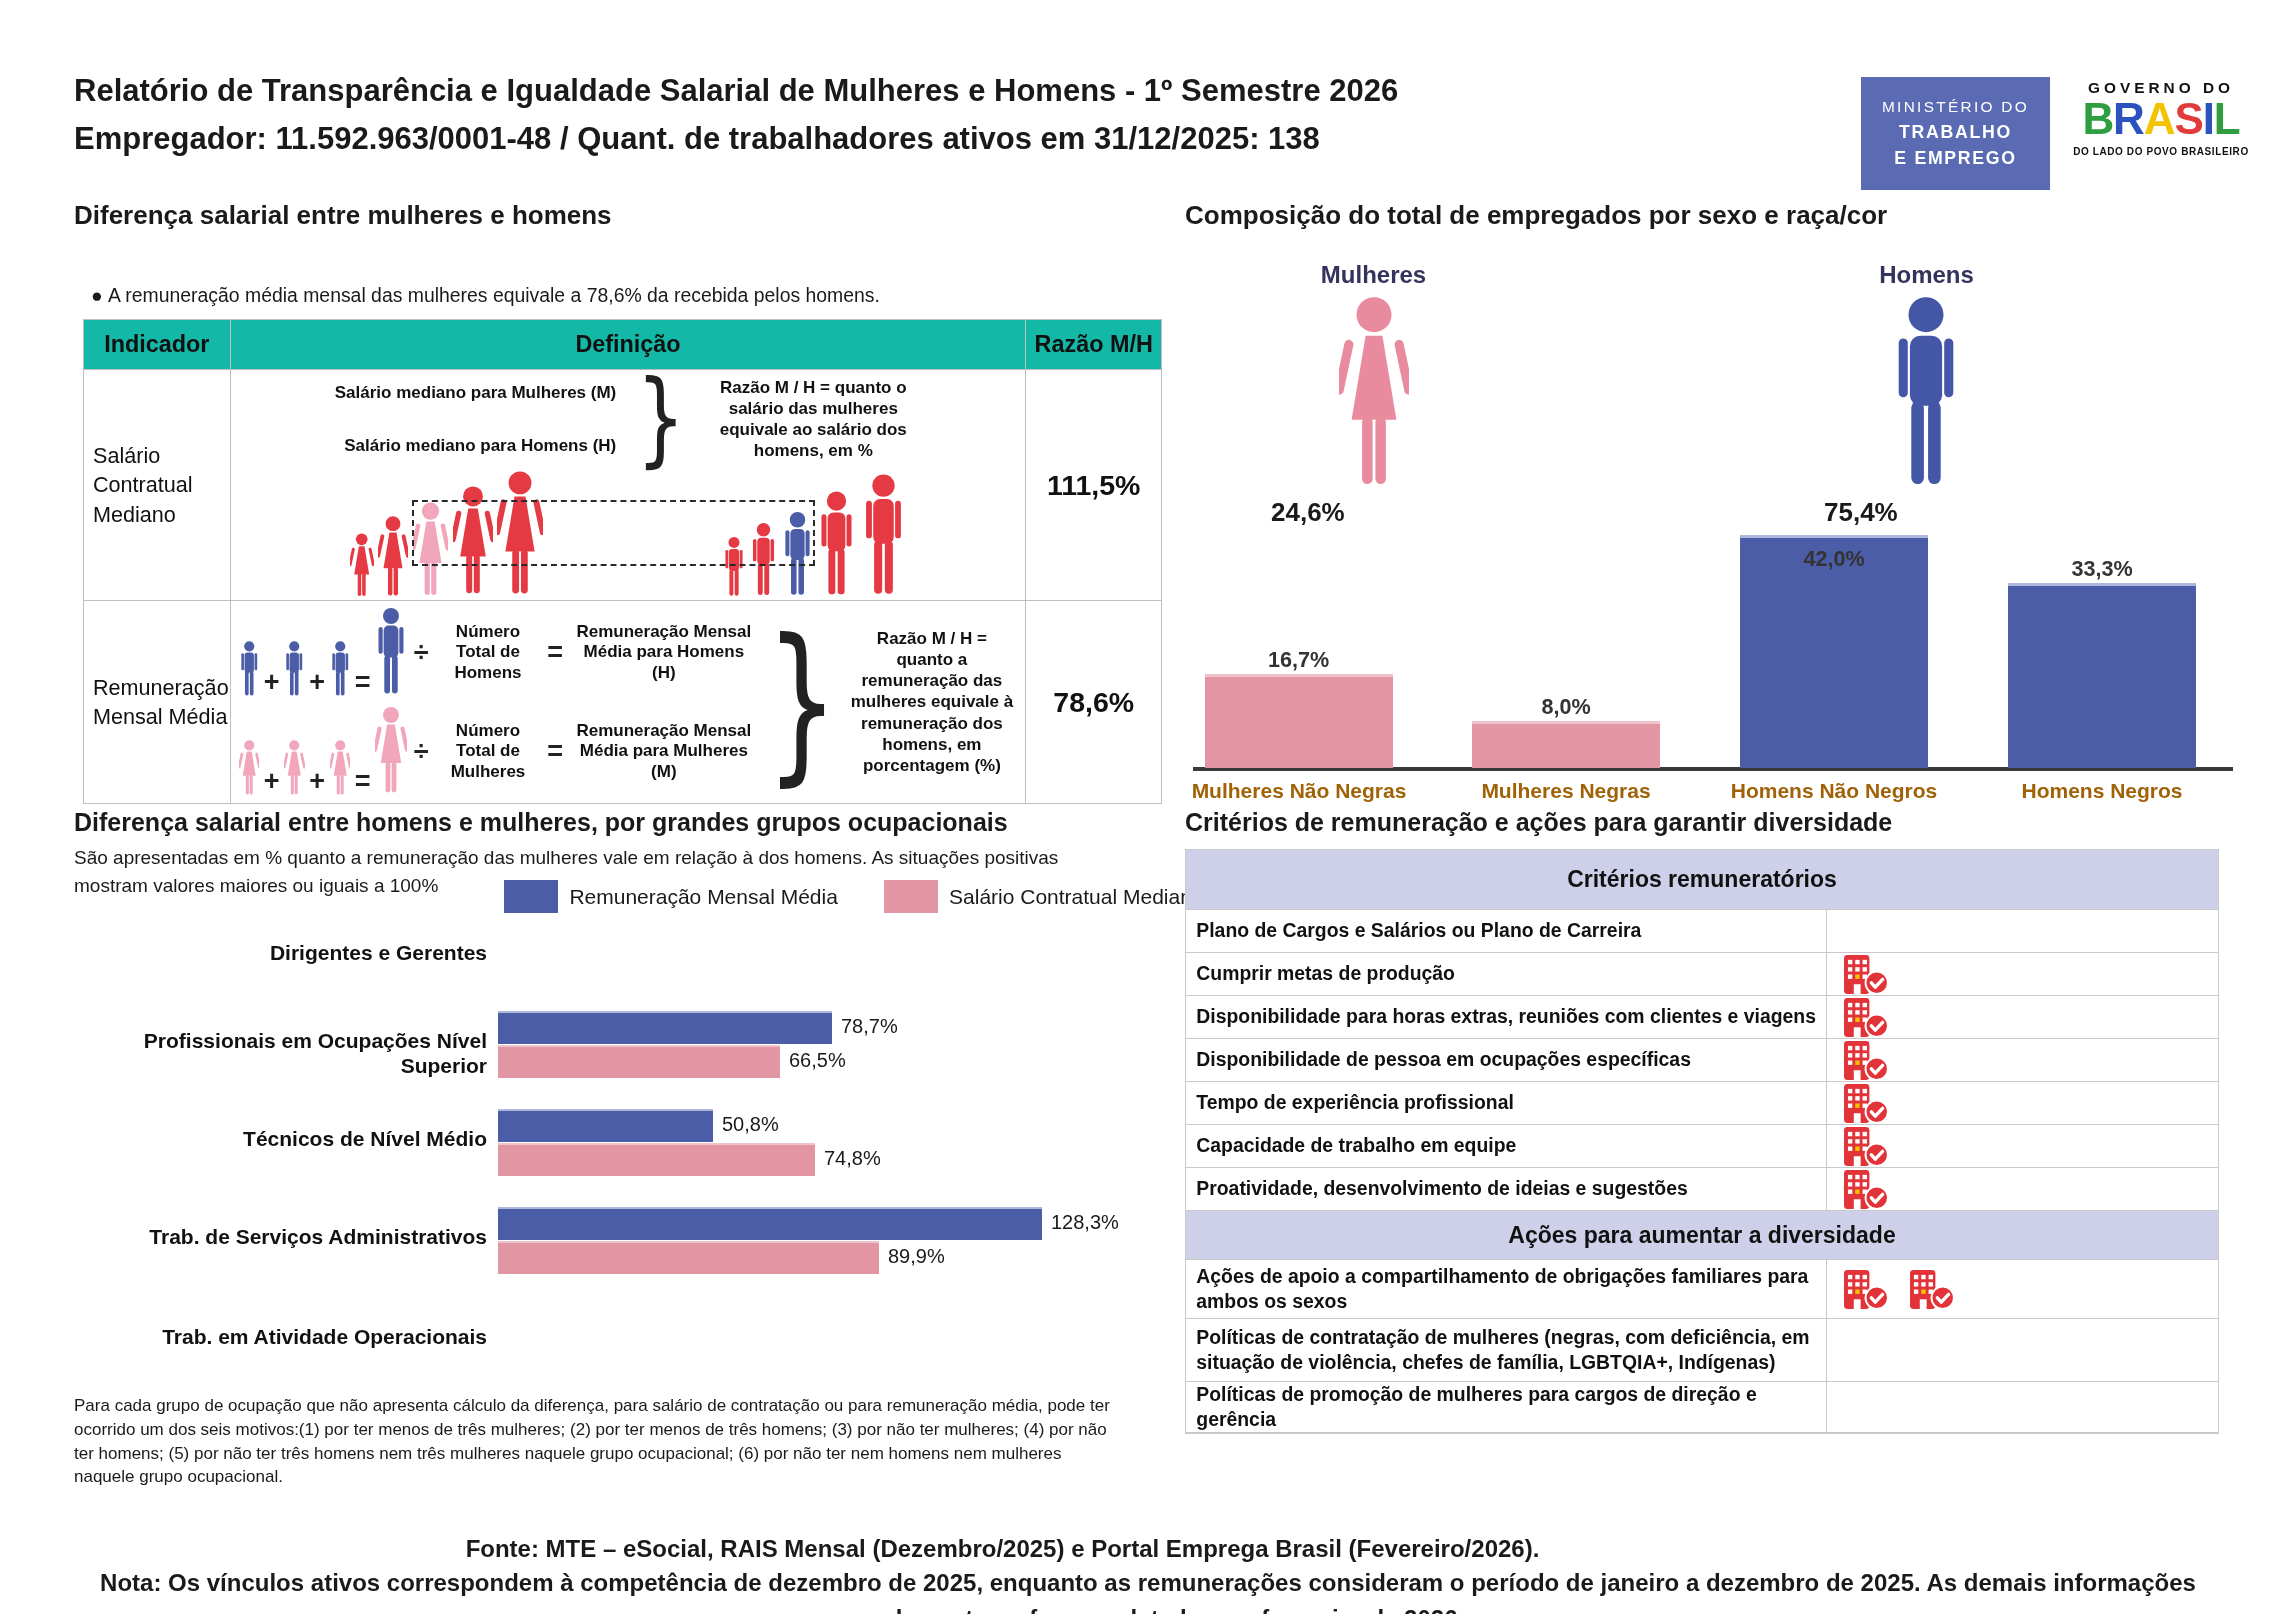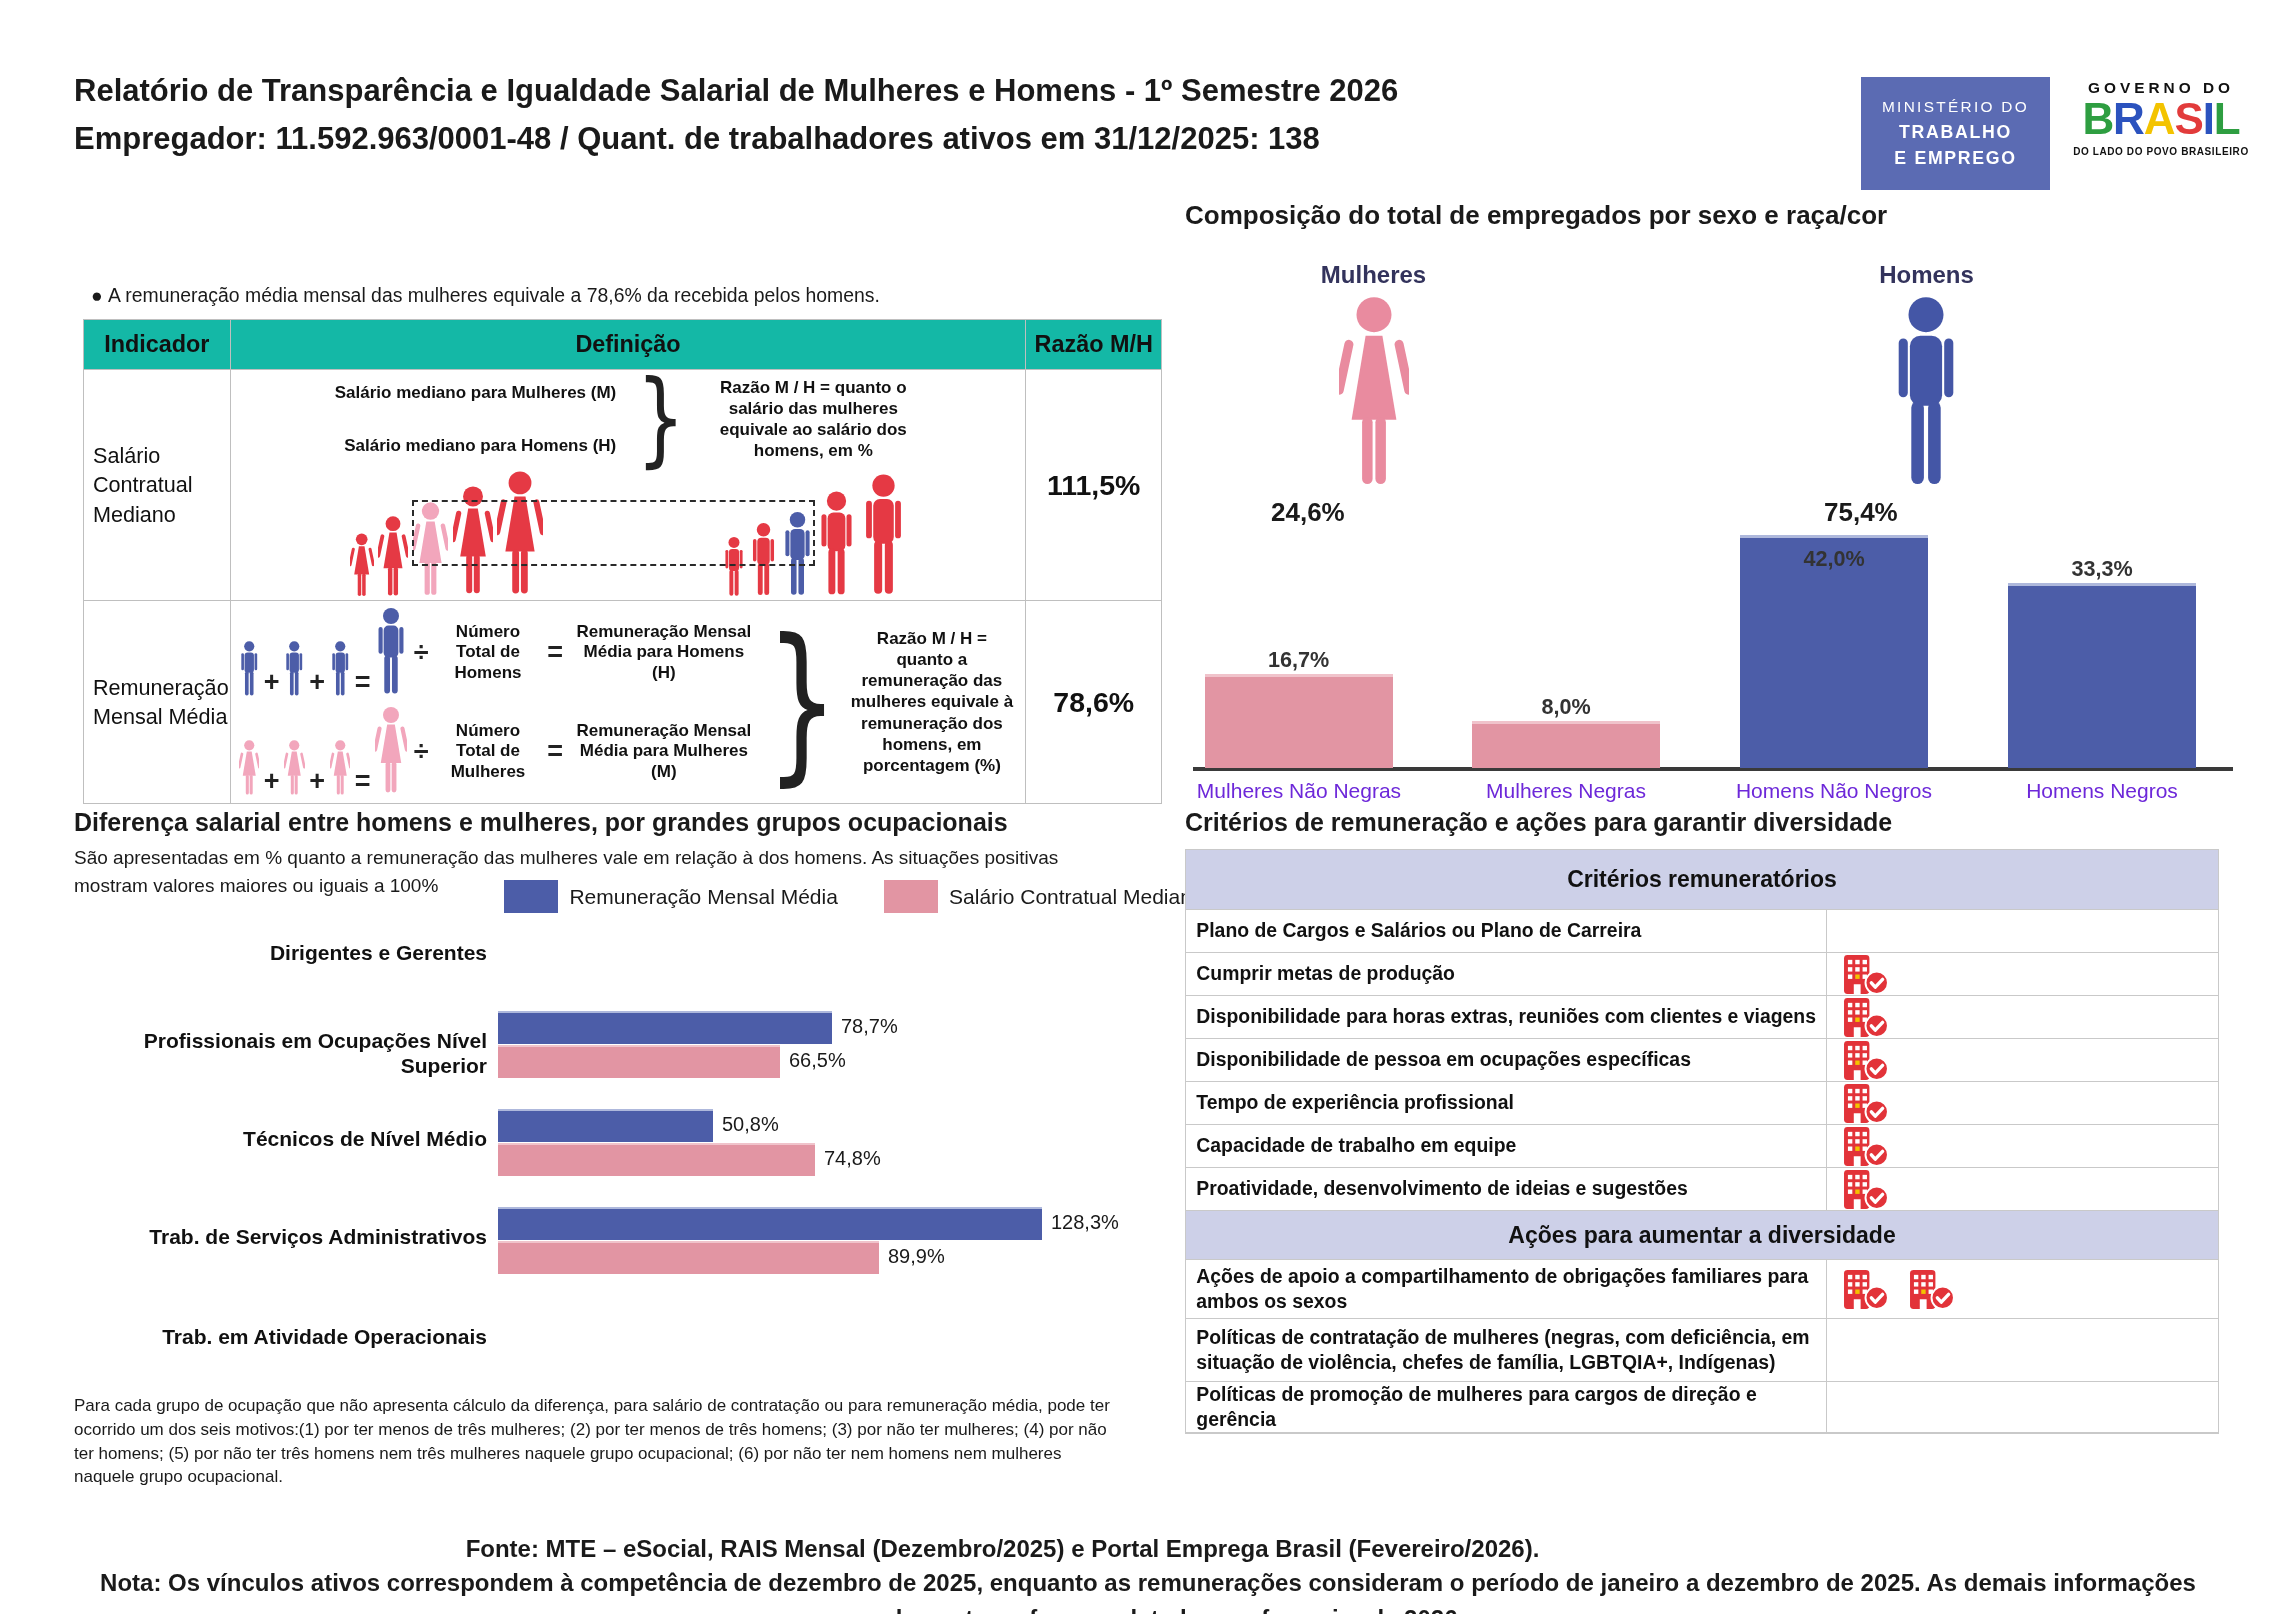--- a/index.html
+++ b/index.html
@@ -41,21 +41,21 @@
   .avg-lbl{font-size:17px;font-weight:bold;text-align:center;width:188px;line-height:1.2;}
   .def2{display:flex;align-items:center;justify-content:center;gap:8px;}
   .def2-lines{display:flex;flex-direction:column;gap:8px;}
   
   .sex-lbl{font-size:24px;font-weight:bold;color:#33335C;text-align:center;width:205px;}
   .sex-pct{font-size:26px;font-weight:bold;color:#1a1a1a;text-align:left;width:205px;}
   #comp-bars{width:1040px;height:244px;}
   .comp-bar{position:absolute;width:188px;bottom:3.4px;}
   .comp-val{position:absolute;width:188px;text-align:center;font-size:21.6px;font-weight:bold;color:#333;}
   #comp-axis{position:absolute;left:-2.8px;width:1040px;bottom:0;height:4px;background:#3a3a3a;}
-  .comp-cat{position:absolute;width:260px;text-align:center;font-size:21px;font-weight:normal;color:#6d28d9;top:0;}
+  .comp-cat{position:absolute;width:260px;text-align:center;font-size:21px;font-weight:bold;color:#a16207;top:0;}
   
   .occ-note{font-size:19px;color:#1a1a1a;width:1031px;line-height:1.45;}
   .legend{display:flex;align-items:center;gap:11.4px;font-size:21px;color:#1a1a1a;}
   .sw{width:54px;height:33px;display:inline-block;}
   .occ-lbl{position:absolute;left:0;width:413px;text-align:right;font-size:21px;font-weight:bold;line-height:1.2;}
   .occ-bar{position:absolute;left:424px;height:31px;}
   .occ-val{position:absolute;font-size:20px;color:#1a1a1a;height:31px;line-height:31px;}
   .footnote{font-size:17px;line-height:1.4;color:#1a1a1a;width:1048px;}
   
   #criteria-table{width:1032px;border:1.1px solid #c9c9c9;border-bottom:1.1px solid #c9c9c9;}
@@ -81,20 +81,21 @@
     <div class="l2">TRABALHO</div>
     <div class="l3">E EMPREGO</div>
   </div>
 
   <div class="abs" id="gov-logo" style="left:2067px;top:79px;width:188px;">
     <div class="top">GOVERNO DO</div>
     <div class="name" id="gov-name"><span style="color:#2E9E41">B</span><span style="color:#2B52BE">R</span><span style="color:#F3C300">A</span><span style="color:#E23B3B">S</span><span style="color:#2B52BE">I</span><span style="color:#2E9E41">L</span></div>
     <div class="tag">DO LADO DO POVO BRASILEIRO</div>
   </div>
 
+  <div class="abs sec-h" style="left:74px;top:200px;">Diferença salarial entre mulheres e homens</div>
   <div class="abs bullet" style="left:91px;top:284px;">
     <span>●</span>&nbsp;<span>A remuneração média mensal das mulheres equivale a 78,6% da recebida pelos homens.</span>
   </div>
 
   <table id="sg-table" class="abs" style="left:83px;top:319px;" cellspacing="0">
     <tbody>
         <tr>
       <th class="sg-head" style="width:114px;">Indicador</th>
       <th class="sg-head" style="width:803px;">Definição</th>
       <th class="sg-head" style="width:161px;">Razão M/H</th>

